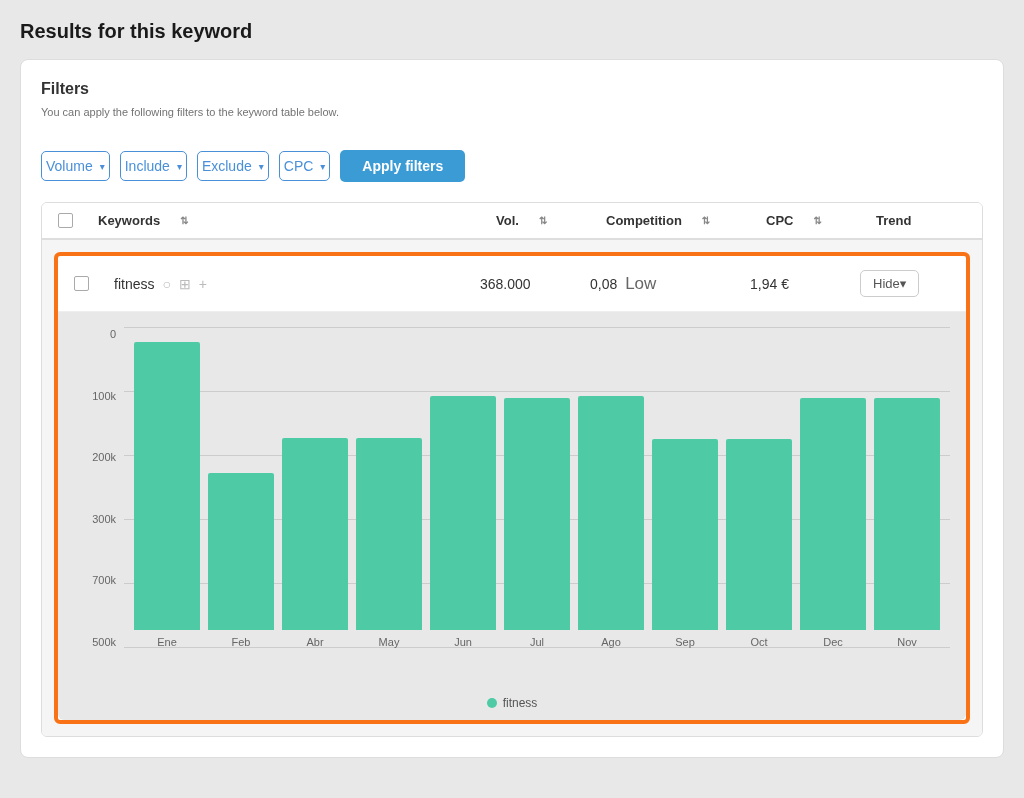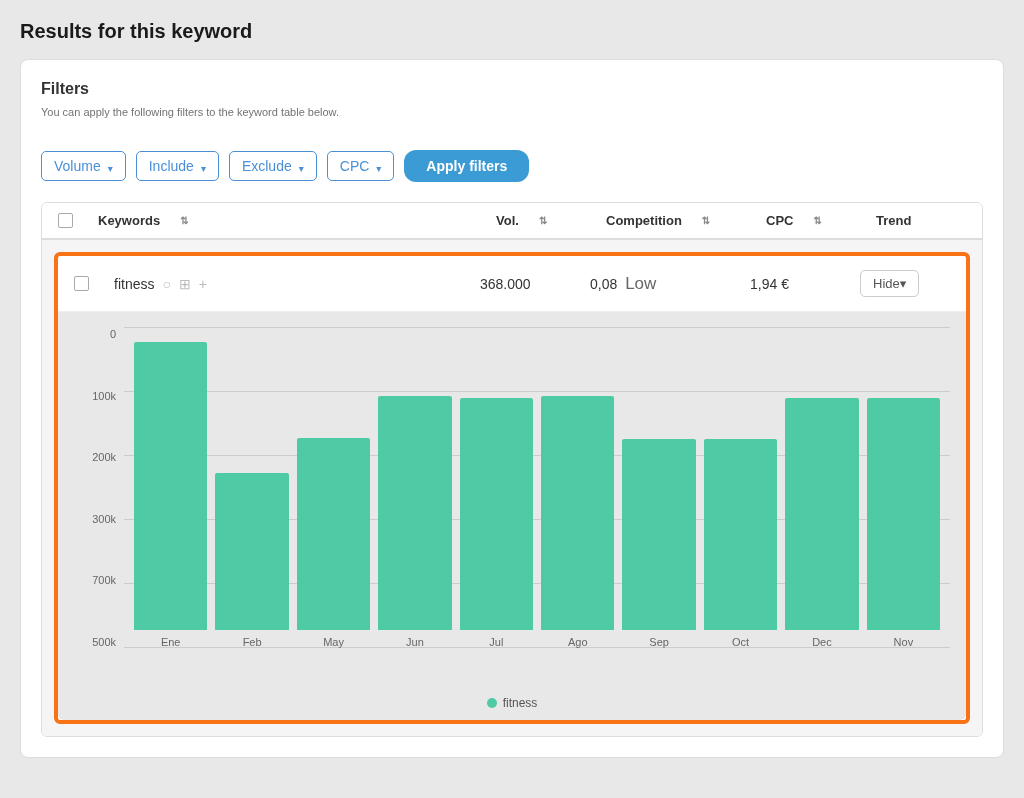--- a/index.html
+++ b/index.html
@@ -33,40 +33,40 @@
       margin-bottom: 32px;
     }
     .filters-row {
       display: flex;
       align-items: center;
       gap: 10px;
       flex-wrap: wrap;
     }
     .filter-btn {
       display: flex;
-      align-items: flex-end;
+      align-items: center;
       gap: 5px;
       border: 1.5px solid #4a90d9;
       background: #fff;
       color: #4a90d9;
       border-radius: 5px;
-      padding: 6px 12px;
+      padding: 6px 4px;
       font-size: 14px;
       font-weight: 500;
       cursor: pointer;
     }
     .filter-btn .chevron {
       font-size: 10px;
       margin-left: 2px;
     }
     .apply-btn {
       background: #3a9bd5;
       color: #fff;
       border: none;
-      border-radius: 12px;
+      border-radius: 5px;
       padding: 8px 22px;
       font-size: 14px;
       font-weight: 600;
       cursor: pointer;
     }
 
     
     .keyword-table {
       margin-top: 20px;
       border: 1px solid #ddd;
@@ -369,20 +369,24 @@
                 <div class="bar-col">
                   <div class="bar" style="height: 90%;"></div>
                   <div class="bar-label">Ene</div>
                 </div>
                 <div class="bar-col">
                   <div class="bar" style="height: 49%;"></div>
                   <div class="bar-label">Feb</div>
                 </div>
                 <div class="bar-col">
                   <div class="bar" style="height: 60%;"></div>
+                  <div class="bar-label">Abr</div>
+                </div>
+                <div class="bar-col">
+                  <div class="bar" style="height: 60%;"></div>
                   <div class="bar-label">May</div>
                 </div>
                 <div class="bar-col">
                   <div class="bar" style="height: 73%;"></div>
                   <div class="bar-label">Jun</div>
                 </div>
                 <div class="bar-col">
                   <div class="bar" style="height: 72.4%;"></div>
                   <div class="bar-label">Jul</div>
                 </div>

